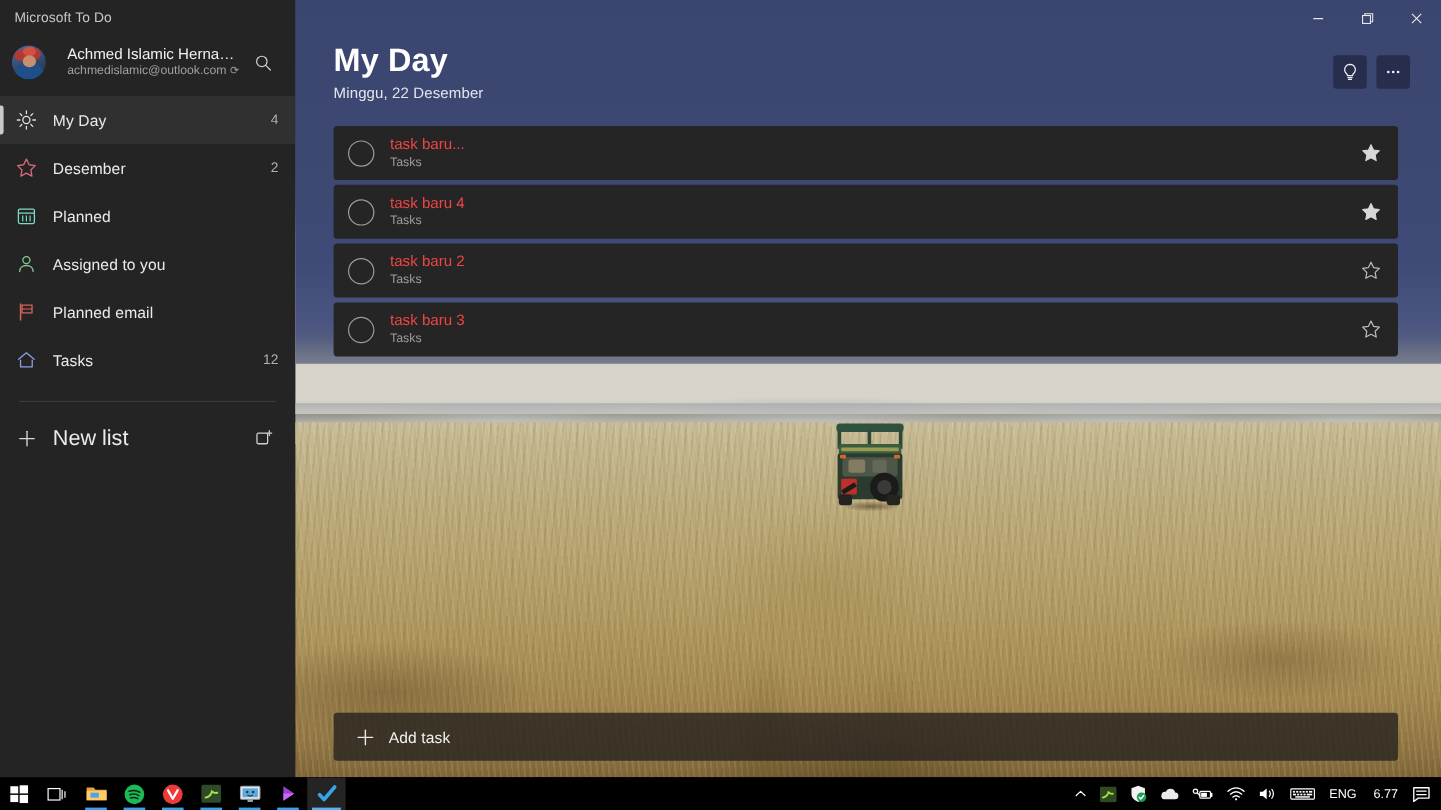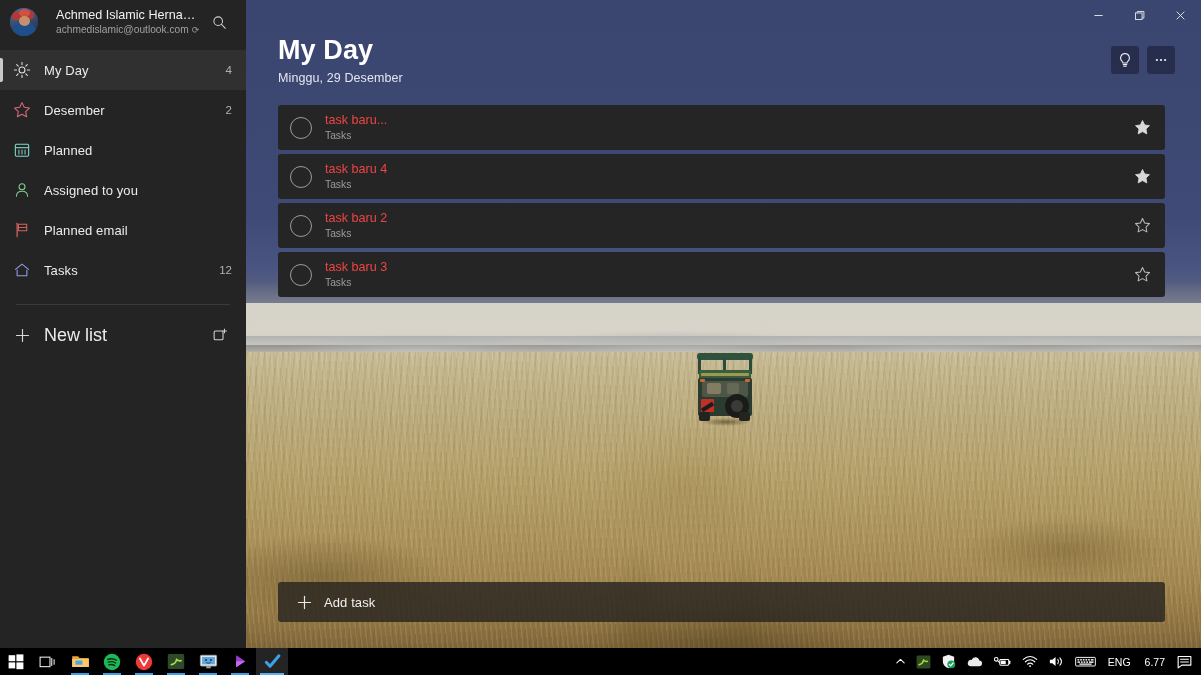--- a/index.html
+++ b/index.html
@@ -363,21 +363,21 @@
   .task-star {
     width: 30px; height: 30px;
     flex: 0 0 30px;
     display: flex; align-items: center; justify-content: center;
     border-radius: 3px;
   }
 
   
   .add-task {
     position: absolute;
-    left: 32px; bottom: 26px;
+    left: 32px; bottom: 14px;
     width: 887px;
     height: 40px;
     background: rgba(40,37,32,.82);
     border-radius: 3px;
     display: flex;
     align-items: center;
     padding-left: 14px;
     z-index: 5;
   }
   .add-task .plus { width: 24px; display:flex; align-items:center; justify-content:center; }
@@ -440,20 +440,23 @@
 </style>
 </head>
 <body>
 
 <div id="app">
 
   <div class="window">
 
     <div class="sidebar">
 
+      <div class="titlebar-left">
+        <span class="app-title">Microsoft To Do</span>
+      </div>
 
       <div class="account-row">
         <div class="avatar">
           <div class="a-sky"></div>
             <div class="a-red"></div>
             <div class="a-red2"></div>
           <div class="a-body"></div>
             <div class="a-face"></div>
         </div>
         <div class="account-text">
@@ -624,21 +627,21 @@
         <div class="win-btn close">
           <svg width="11" height="11" viewBox="0 0 12 12">
             <line x1="1.8" y1="1.8" x2="10.2" y2="10.2" stroke="#e8e8e8" stroke-width="1"></line>
             <line x1="10.2" y1="1.8" x2="1.8" y2="10.2" stroke="#e8e8e8" stroke-width="1"></line>
           </svg>
         </div>
       </div>
 
       <div class="header">
         <h1>My Day</h1>
-        <div class="subtitle">Minggu, 29 Desember</div>
+        <div class="subtitle">Minggu, 22 Desember</div>
       </div>
 
       <div class="header-actions">
         <div class="hdr-btn">
           <svg width="16" height="16" viewBox="0 0 18 18">
             <path d="M9 1.8A5 5 0 0 0 5.8 10.6c.5.5.8 1.1.8 1.8h4.8c0-.7.3-1.3.8-1.8A5 5 0 0 0 9 1.8z" fill="none" stroke="#f0f0f0" stroke-width="1.15" stroke-linejoin="round"></path>
             <line x1="7" y1="14.2" x2="11" y2="14.2" stroke="#f0f0f0" stroke-width="1.15" stroke-linecap="round"></line>
             <line x1="7.6" y1="16" x2="10.4" y2="16" stroke="#f0f0f0" stroke-width="1.15" stroke-linecap="round"></line>
           </svg>
         </div>

